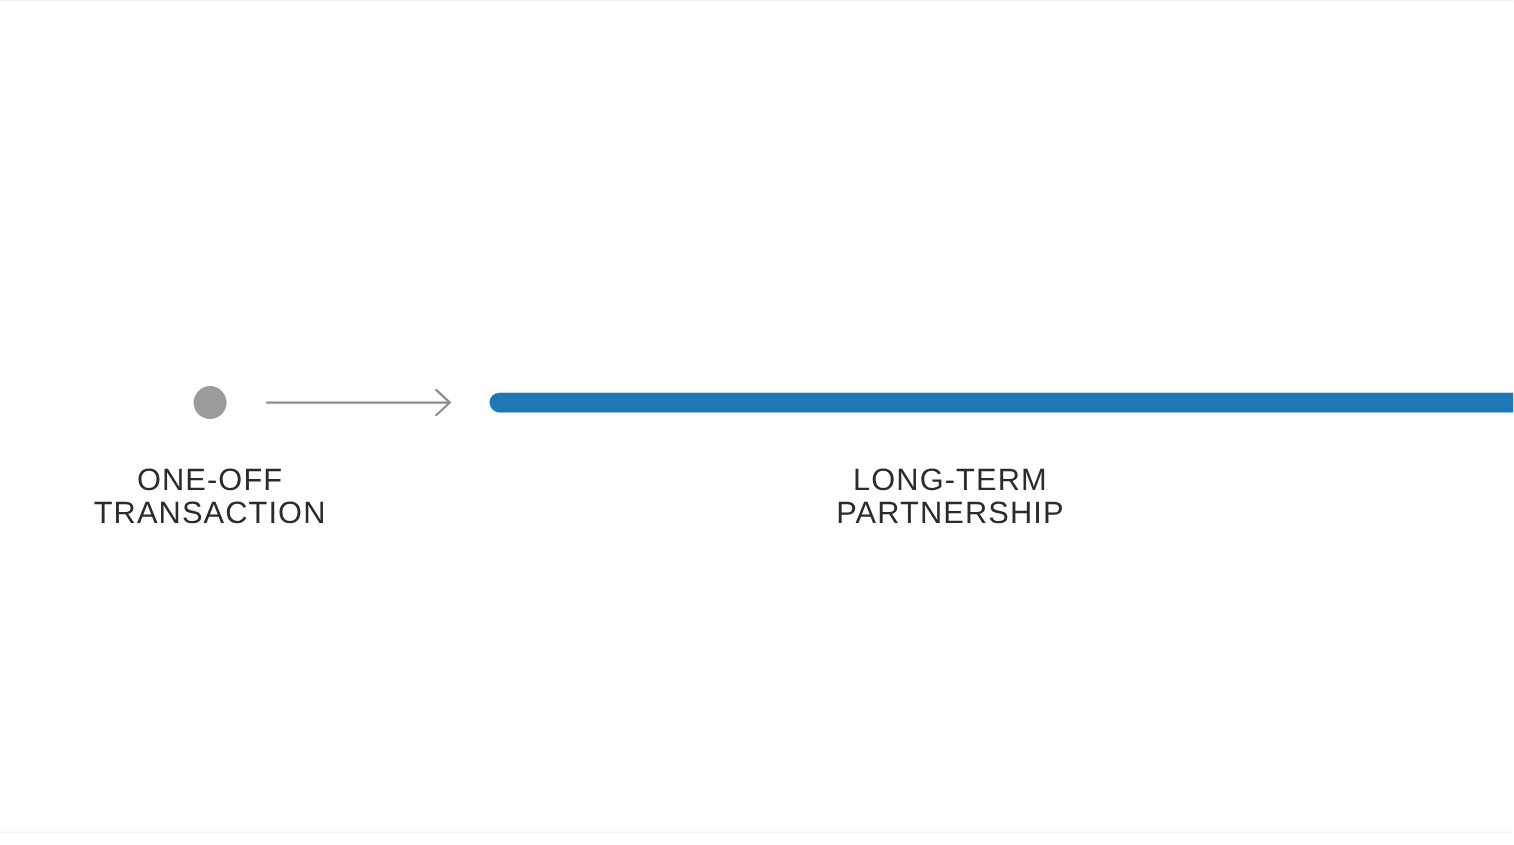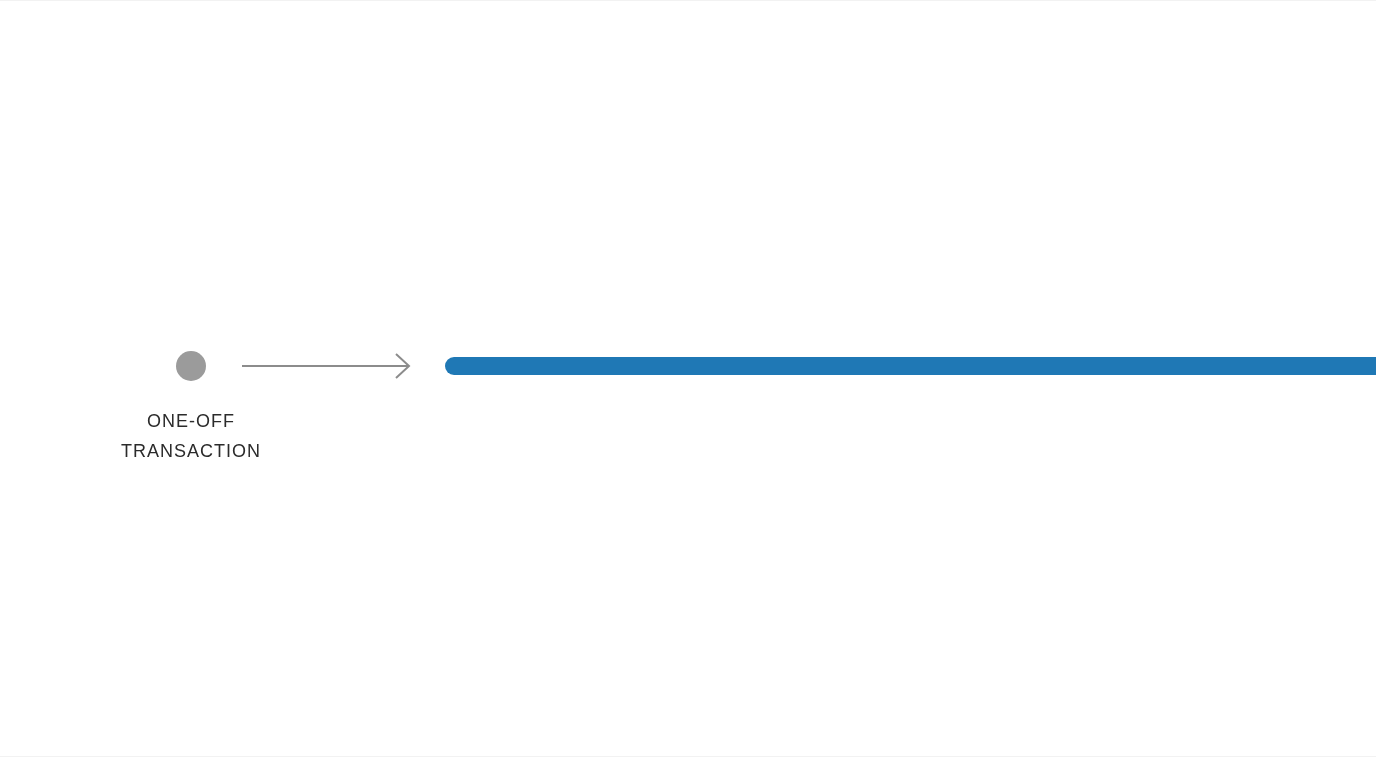--- a/index.html
+++ b/index.html
@@ -44,23 +44,23 @@
     position: absolute;
     left: 445px;
     top: 357px;
     width: 931px;
     height: 18px;
     background: var(--color-bar, #1f78b5);
     border-radius: 9px 0 0 9px;
   }
   .label {
     position: absolute;
-    top: 406px;
+    top: 421px;
     width: 320px;
-    font-size: 18px;
+    font-size: 28px;
     line-height: 30px;
     letter-spacing: 1px;
     text-align: center;
     color: var(--color-text, #2b2b2b);
     white-space: pre-line;
   }
   .label.one-off { left: 31px; }   
   .label.long-term { left: 704px; } 
 </style>
 </head>
@@ -76,14 +76,16 @@
   <svg class="arrow" width="175" height="33" viewBox="0 0 175 33">
     <line x1="2" y1="16" x2="168" y2="16" stroke="currentColor" stroke-width="2"></line>
     <polyline points="156,4 169,16 156,28" fill="none" stroke="currentColor" stroke-width="2"></polyline>
   </svg>
 
   <div class="bar"></div>
 
   <div class="label one-off">ONE-OFF
 TRANSACTION</div>
 
+  <div class="label long-term">LONG-TERM
+PARTNERSHIP</div>
 
 </div>
 
 </body></html>

